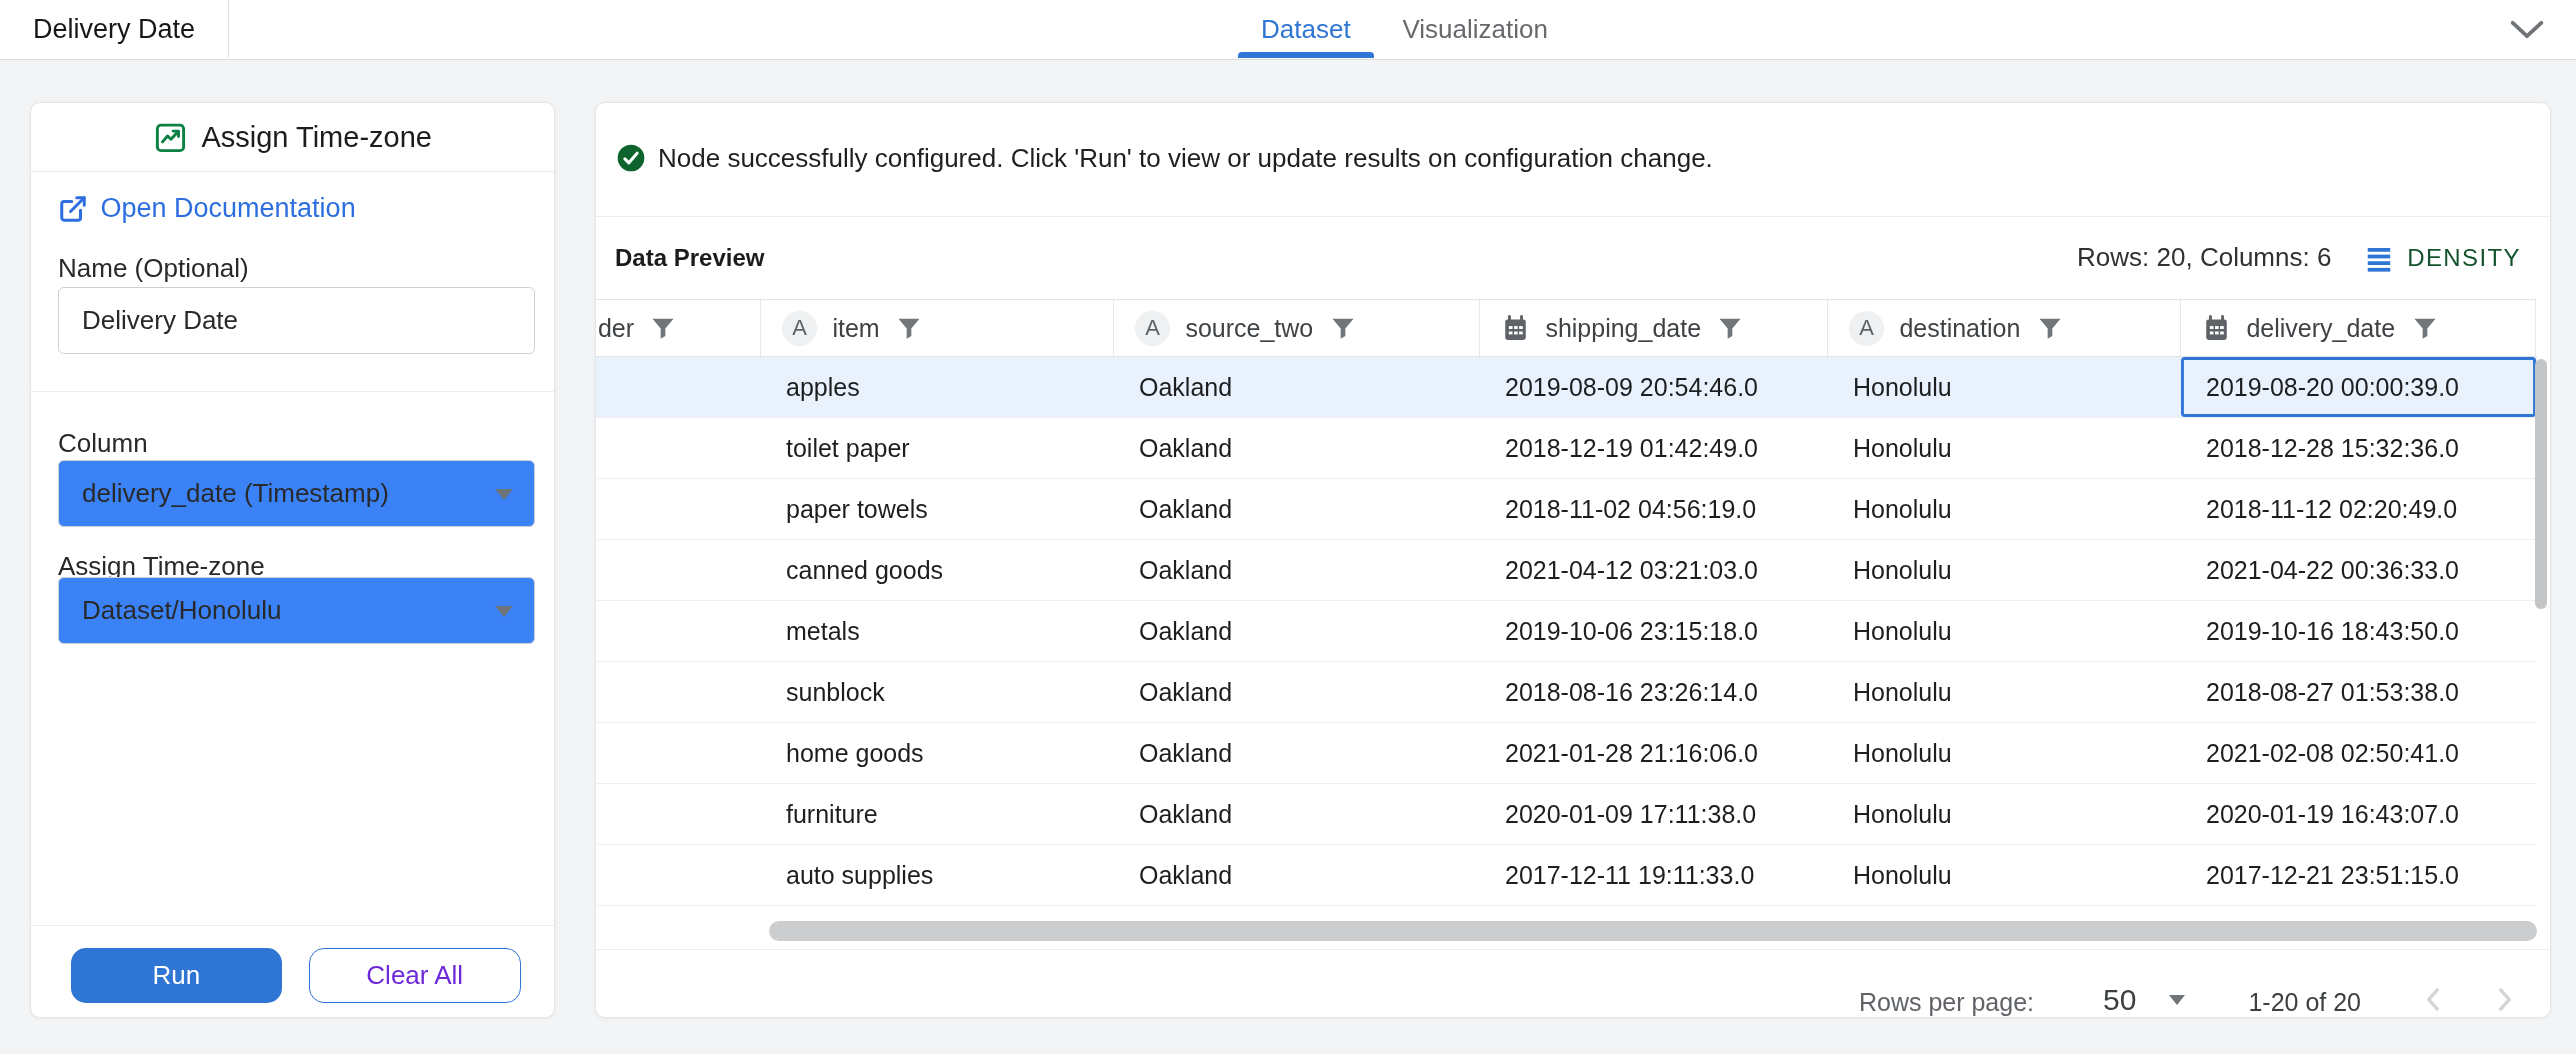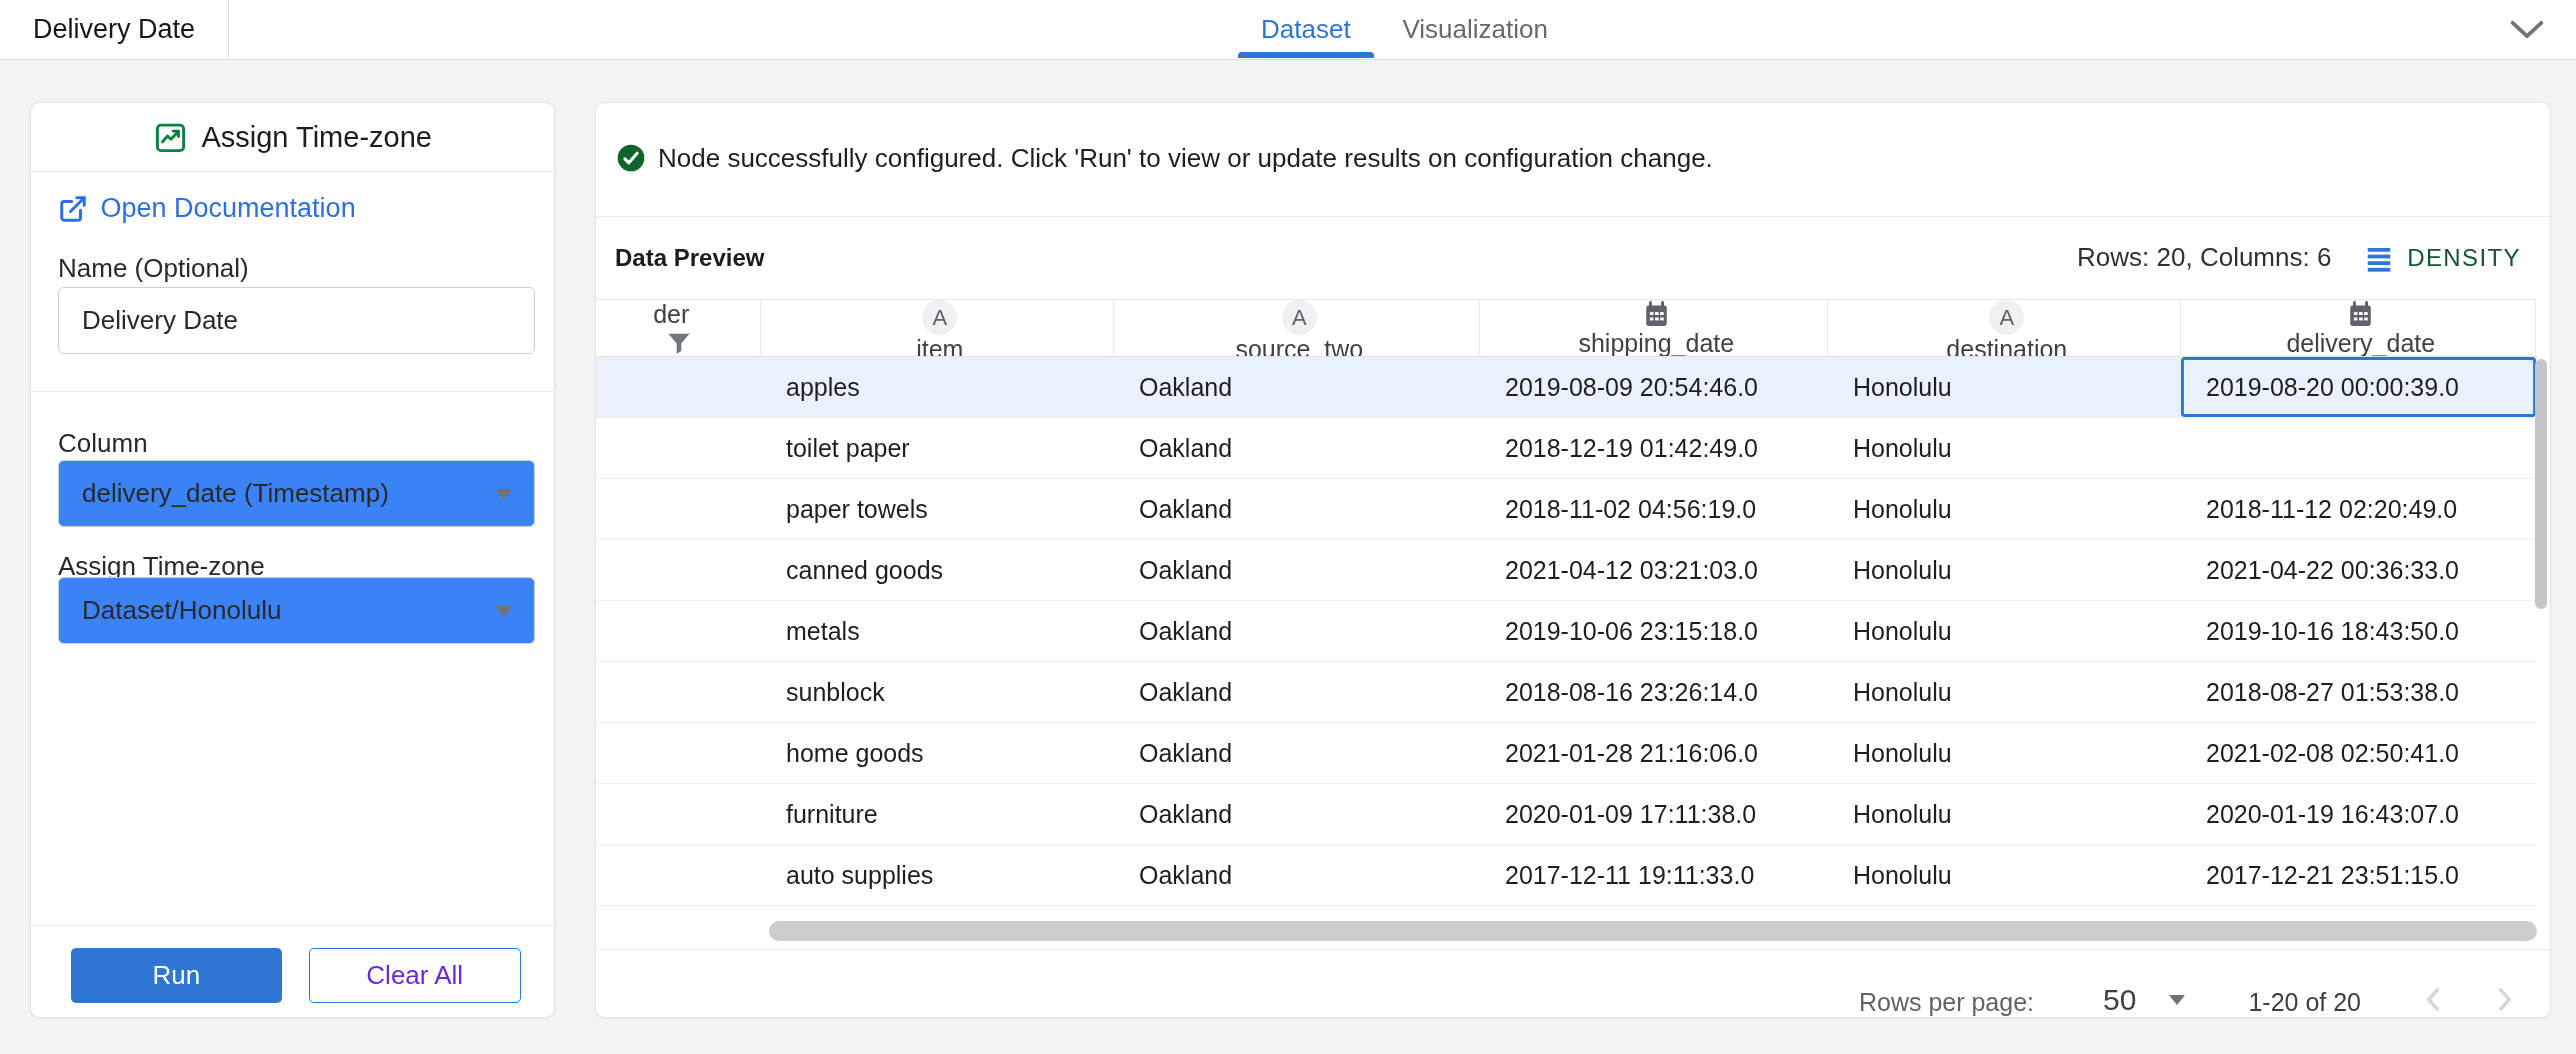--- a/index.html
+++ b/index.html
@@ -69,21 +69,21 @@
   }
   .sel-column { top: 357px; }
   .sel-tz { top: 474px; }
   .caret {
     position: absolute; right: 21px; top: 50%; margin-top: -4.8px;
     width: 0; height: 0; border-left: 9.6px solid transparent; border-right: 9.6px solid transparent;
     border-top: 11.5px solid #6f7478;
   }
   .btn-row { position: absolute; left: 40px; right: 33px; top: 845px; display: flex; gap: 27px; }
   .btn {
-    flex: 1; height: 55px; border-radius: 5px; font-size: 26px; font-weight: 500;
+    flex: 1; height: 55px; border-radius: 15px; font-size: 26px; font-weight: 500;
     display: flex; align-items: center; justify-content: center; cursor: pointer;
     font-family: "Liberation Sans", sans-serif;
   }
   .btn-run { background: #2e75d4; color: #fff; border: none; }
   .btn-clear { background: #fff; color: #6d28d9; border: 1.9px solid #2e75d4; text-align: center; }
   
   .notice {
     position: absolute; top: 35px; left: 19px; height: 40px;
     display: flex; align-items: center; gap: 11px; font-size: 26px; color: #1e1f21;
   }
@@ -101,21 +101,21 @@
   .density { display: flex; align-items: center; gap: 13.4px; cursor: pointer; margin-left: 13.4px; }
   .density-label { font-size: 24px; color: #14532d; letter-spacing: 1.4px; }
   
   .thead {
     position: absolute; top: 196px; left: 0; width: 1941px; height: 58px;
     display: flex; border-top: 1.9px solid #e4e5e7; border-bottom: 1.9px solid #e0e2e4;
     background: #fff;
   }
   .th {
     display: flex; align-items: center; height: 100%; padding-left: 21px;
-    border-right: 1.9px solid #e7e8ea; overflow: hidden; flex-direction: column;
+    border-right: 1.9px solid #e7e8ea; overflow: hidden;
   }
   .th.truncated { padding-left: 1.9px; border-left: none; }
   .th-label { font-size: 25px; color: #3f4245; font-weight: 500; margin-right: 15.4px; white-space: nowrap; }
   .type-badge {
     width: 35px; height: 35px; border-radius: 50%; background: #eef0f2; color: #5f6368;
     font-size: 22px; display: flex; align-items: center; justify-content: center; margin-right: 15.4px;
     flex: none;
   }
   .type-icon { margin-right: 15.4px; display: flex; flex: none; }
   .funnel { display: flex; cursor: pointer; flex: none; }
@@ -344,20 +344,21 @@
         <div class="td c3">2019-08-09 20:54:46.0</div>
         <div class="td c4">Honolulu</div>
         <div class="td c5 selected">2019-08-20 00:00:39.0</div>
       </div>
       <div class="tr">
         <div class="td c0"></div>
         <div class="td c1">toilet paper</div>
         <div class="td c2">Oakland</div>
         <div class="td c3">2018-12-19 01:42:49.0</div>
         <div class="td c4">Honolulu</div>
+        <div class="td c5">2018-12-28 15:32:36.0</div>
       </div>
       <div class="tr">
         <div class="td c0"></div>
         <div class="td c1">paper towels</div>
         <div class="td c2">Oakland</div>
         <div class="td c3">2018-11-02 04:56:19.0</div>
         <div class="td c4">Honolulu</div>
         <div class="td c5">2018-11-12 02:20:49.0</div>
       </div>
       <div class="tr">

